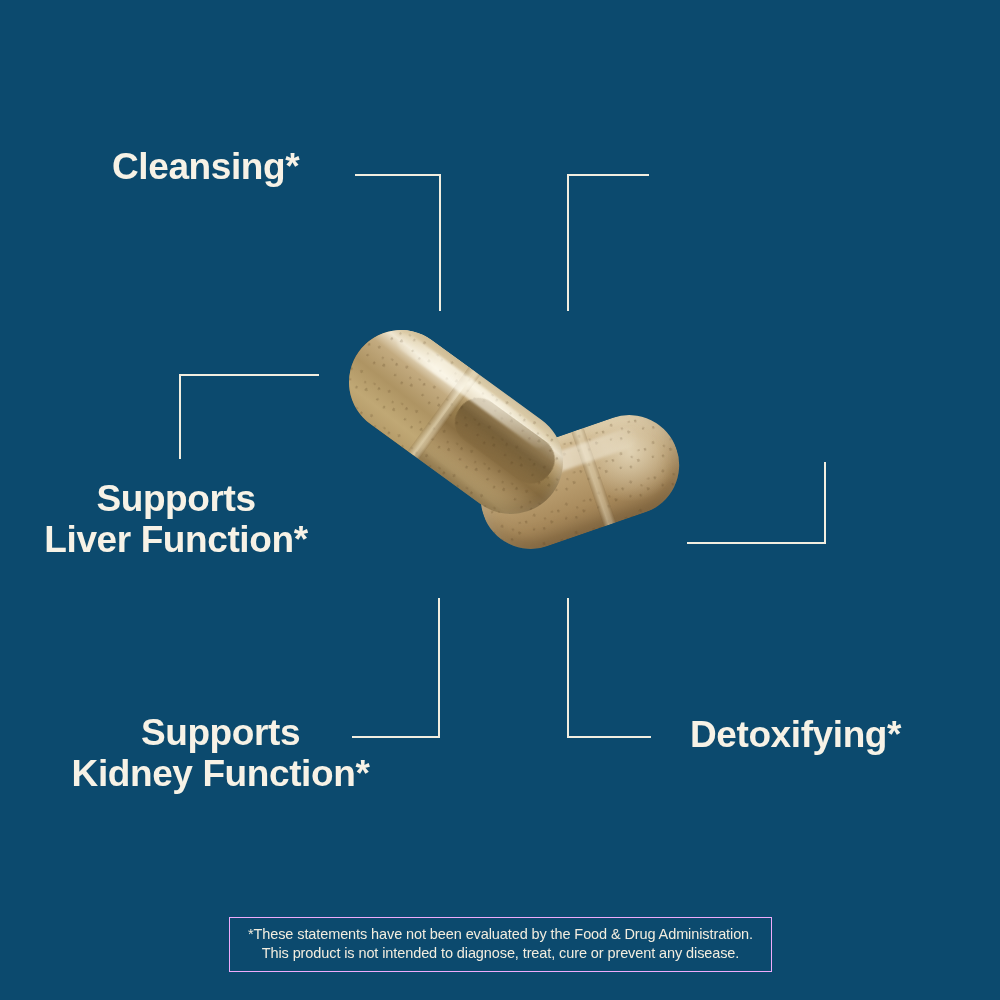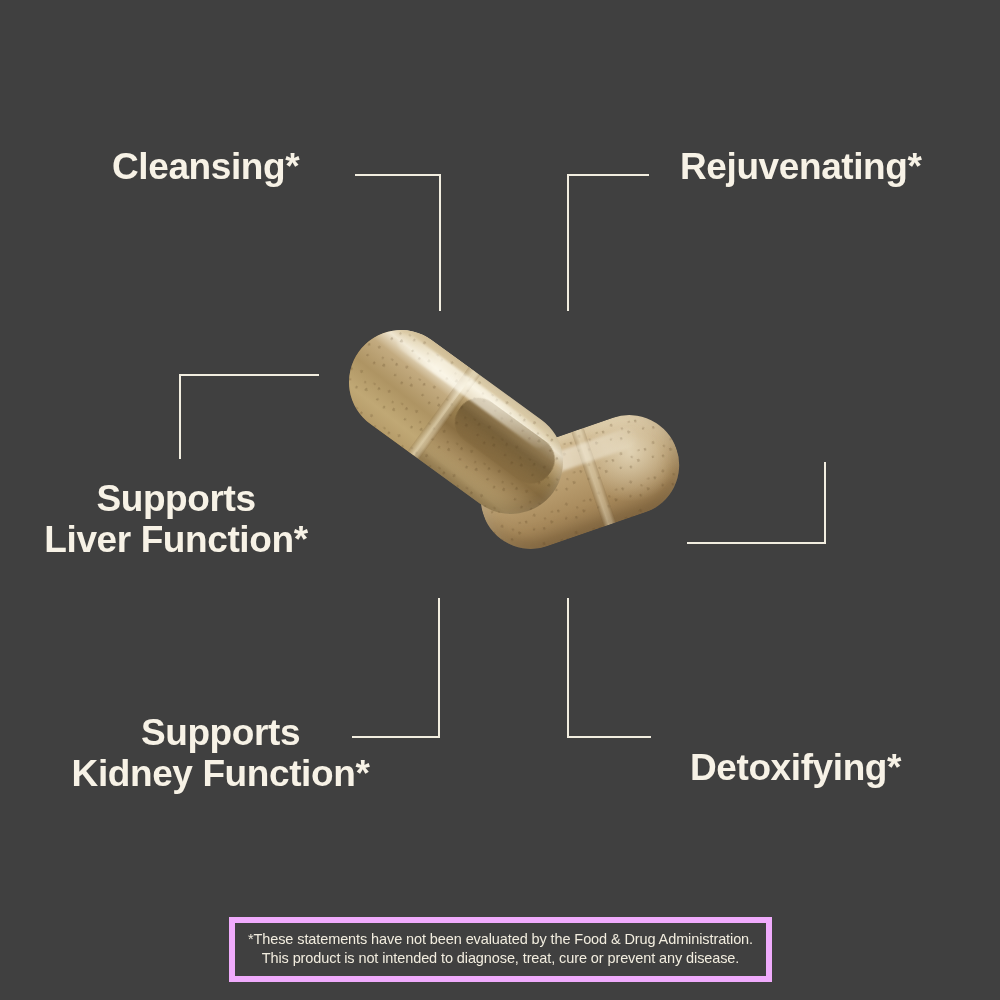--- a/index.html
+++ b/index.html
@@ -11,21 +11,21 @@
     width: 1000px;
     height: 1000px;
     overflow: hidden;
     font-family: "Liberation Sans", sans-serif;
   }
 
   #infographic {
     position: relative;
     width: 1000px;
     height: 1000px;
-    background: #404040;
+    background: #0c4a6e;
     overflow: hidden;
   }
 
   
   .benefit-label {
     position: absolute;
     color: #F7F2E6;
     font-family: "Liberation Sans", sans-serif;
     font-weight: bold;
     font-size: 37px;
@@ -65,21 +65,20 @@
     left: 38px;
     top: 712px;
     width: 365px;
     text-align: center;
   }
   #label-detoxifying {
     left: 690px;
     top: 714px;
     width: 280px;
     text-align: left;
-    margin-top: 33px;
   }
 
   
   .connector {
     position: absolute;
     background: transparent;
     pointer-events: none;
   }
   .connector .seg {
     position: absolute;
@@ -239,21 +238,21 @@
     opacity: 0.85;
   }
 
   
   #disclaimer {
     position: absolute;
     left: 229px;
     top: 917px;
     width: 543px;
     box-sizing: border-box;
-    border: 6px solid #f0abfc;
+    border: 1px solid #f0abfc;
     padding: 7px 10px 8px 10px;
     text-align: center;
   }
   #disclaimer p {
     margin: 0;
     color: #F2EDDF;
     font-family: "Liberation Sans", sans-serif;
     font-size: 14.5px;
     line-height: 1.32;
     letter-spacing: -0.1px;
@@ -290,21 +289,20 @@
     <div class="seg h" style="left:352px; top:736px; width:88px;"></div>
   </div>
 
   <div class="connector">
     <div class="seg v" style="left:567px; top:598px; height:140px;"></div>
     <div class="seg h" style="left:567px; top:736px; width:84px;"></div>
   </div>
 
   <div class="benefit-label align-left" id="label-cleansing">Cleansing*</div>
 
-  <div class="benefit-label align-left" id="label-rejuvenating">Rejuvenating*</div>
 
 
   <div class="benefit-label align-center" id="label-liver">Supports
 Liver Function*</div>
 
   <div class="benefit-label align-center" id="label-kidney">Supports
 Kidney Function*</div>
 
   <div class="benefit-label align-left" id="label-detoxifying">Detoxifying*</div>
 

